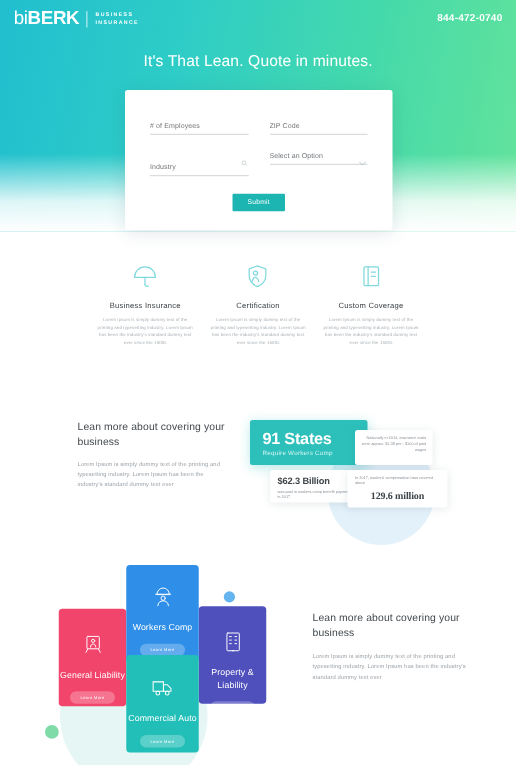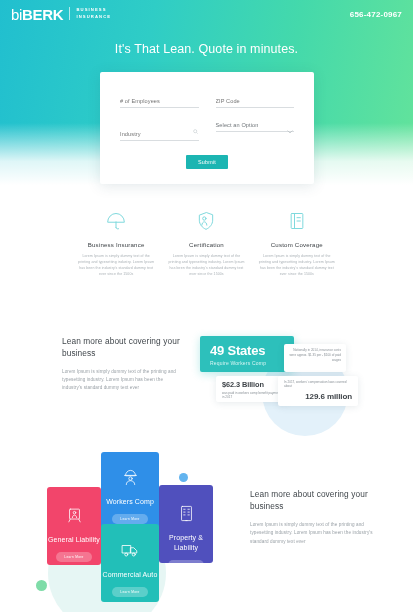--- a/index.html
+++ b/index.html
@@ -19,21 +19,21 @@
   }
   .hero-fade {
     position: absolute; left:0; right:0; bottom:0; height:62px;
     background: linear-gradient(to bottom, rgba(255,255,255,0) 0%, rgba(255,255,255,0.85) 62%, #fff 100%);
   }
   .topbar {
     position: relative; z-index: 3;
     display:flex; align-items:center; justify-content:space-between;
     padding: 7px 11px 0 11px;
   }
-  .logo { display:flex; align-items:flex-start; gap:6px; }
+  .logo { display:flex; align-items:flex-end; gap:6px; }
   .logo-word { color:#fff; font-size:15px; letter-spacing:-0.3px; line-height:1; }
   .logo-word .lw-thin { font-weight:400; }
   .logo-word .lw-bold { font-weight:bold; }
   .logo-sep { width:1px; height:13px; background:rgba(255,255,255,0.65); }
   .logo-sub { color:#fff; font-size:4.2px; font-weight:bold; letter-spacing:1.1px; line-height:1.6; }
   .phone { color:#fff; font-size:8px; font-weight:bold; letter-spacing:0.2px; }
 
   .hero-tag {
     position:relative; z-index:3;
     text-align:center; color:#fff;
@@ -95,21 +95,21 @@
   }
   .stat-teal .n { color:#fff; font-size:13px; font-weight:bold; letter-spacing:-0.2px; }
   .stat-teal .t { color:#d6f5f3; font-size:5px; margin-top:2px; letter-spacing:0.2px; }
   .stat-tr { left:90px; top:12px; width:62px; height:28px; padding:4px 5px 0 5px; text-align:right; }
   .stat-tr .t { font-size:3.1px; color:#8a9197; line-height:1.62; }
   .stat-bl { left:22px; top:44px; width:72px; height:26px; padding:4px 6px 0 6px; }
   .stat-bl .n { font-size:7.4px; font-weight:bold; color:#3f4449; letter-spacing:-0.1px; }
   .stat-bl .t { font-size:3.1px; color:#8a9197; line-height:1.6; margin-top:2px; }
   .stat-br { left:84px; top:44px; width:80px; height:30px; padding:4px 6px 0 6px; }
   .stat-br .t { font-size:3.1px; color:#8a9197; line-height:1.6; }
-  .stat-br .n { font-size:8px; font-weight:bold; color:#3f4449; text-align:right; margin-top:3px; letter-spacing:-0.1px; }
+  .stat-br .n { font-size:8px; font-weight:bold; color:#3f4449; text-align:center; margin-top:3px; letter-spacing:-0.1px;font-family:Liberation Serif, serif; }
 
   
   .cards-sec { position:relative; margin-top:28px; height:180px; }
   .deco-big {
     position:absolute; left:48px; top:44px; width:118px; height:118px;
     border-radius:50%; background:#e6f6f4;
   }
   .deco-dot-blue {
     position:absolute; left:179px; top:473px; width:9px; height:9px;
     border-radius:50%; background:#63b4ef;
@@ -149,21 +149,21 @@
   <div class="hero">
     <div class="topbar">
       <div class="logo">
         <div class="logo-word"><span class="lw-thin">bi</span><span class="lw-bold">BERK</span></div>
         <div class="logo-sep"></div>
         <div>
           <div class="logo-sub">BUSINESS</div>
           <div class="logo-sub">INSURANCE</div>
         </div>
       </div>
-      <div class="phone">656-472-0967</div>
+      <div class="phone">844-472-0740</div>
     </div>
 
     <div class="hero-tag">It's That Lean.  Quote in minutes.</div>
     <div class="hero-fade"></div>
   </div>
 
   <div class="form-card">
     <div class="form-row">
       <div class="field">
         <input type="text" placeholder="# of Employees" style="">
@@ -236,21 +236,21 @@
   <div class="stats">
     <div class="stats-circle"></div>
 
     <div class="stats-left">
       <div class="stats-h">Lean more about covering your business</div>
       <div class="stats-p">Lorem Ipsum is simply dummy text of the printing and typesetting industry. Lorem Ipsum has been the industry's standard dummy text ever</div>
     </div>
 
     <div class="stats-right">
       <div class="stat-card stat-teal">
-        <div class="n">49 States</div>
+        <div class="n">91 States</div>
         <div class="t">Require Workers Comp</div>
       </div>
       <div class="stat-card stat-tr">
         <div class="t">Nationally in 2014, insurance costs were approx. $1.35 per - $100 of paid wages</div>
       </div>
       <div class="stat-card stat-bl">
         <div class="n">$62.3 Billion</div>
         <div class="t">was paid in workers comp benefit payments in 2017</div>
       </div>
       <div class="stat-card stat-br">

